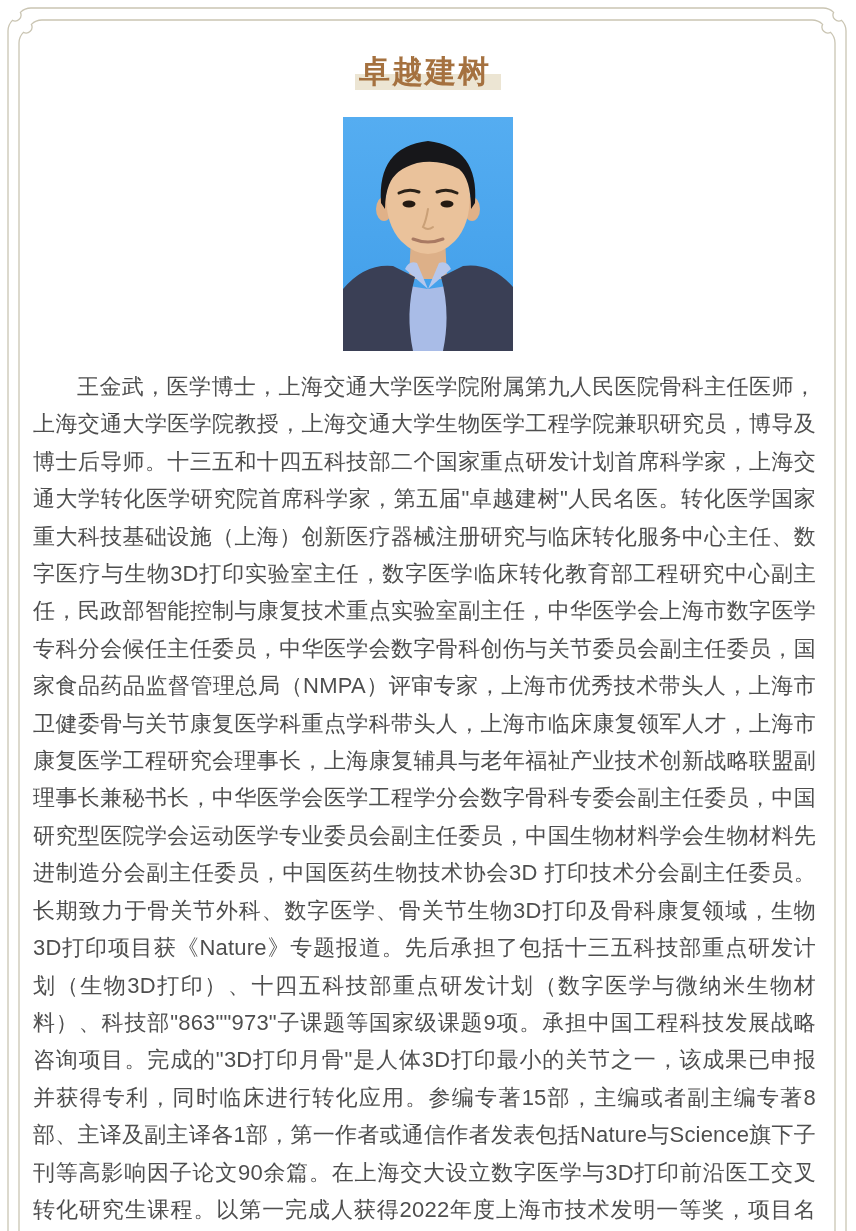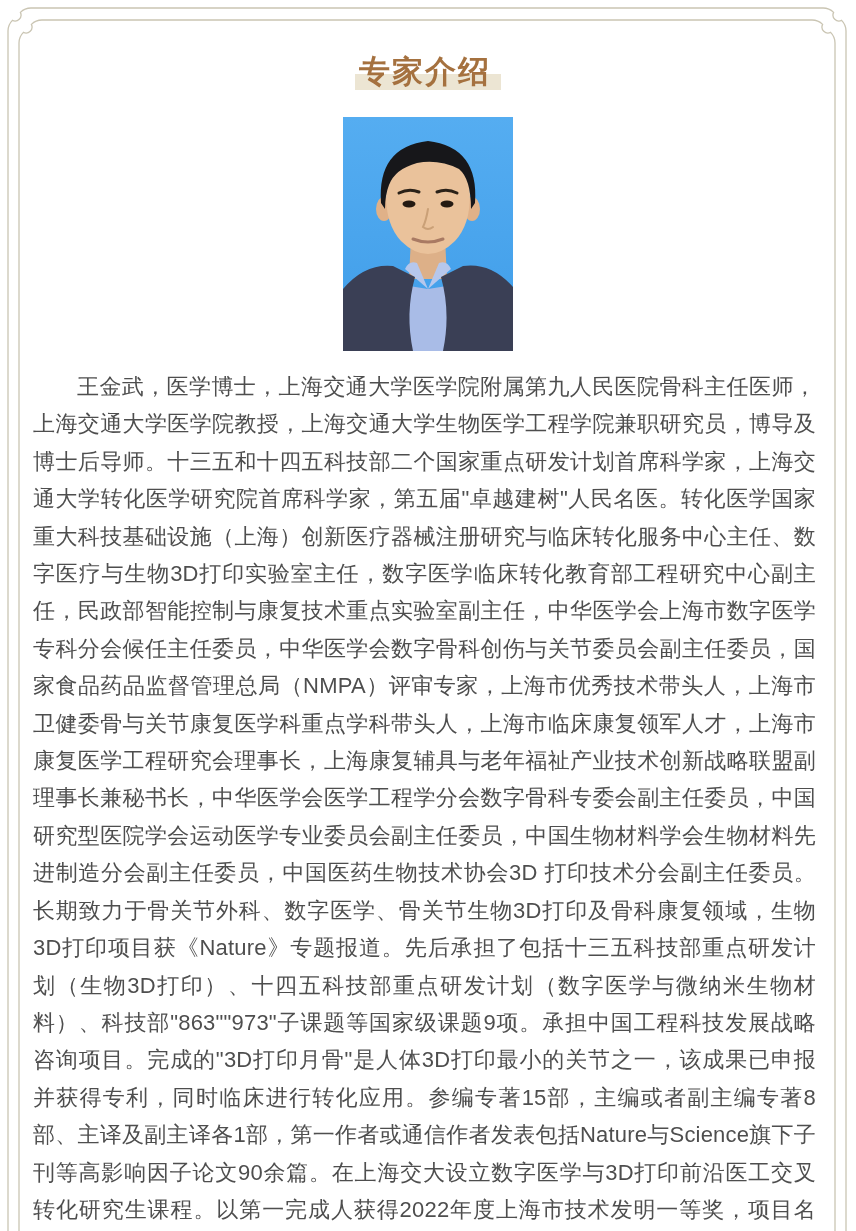--- a/index.html
+++ b/index.html
@@ -44,21 +44,21 @@
 <body>
 
 <div class="frame">
   <svg width="856" height="1231" viewBox="0 0 856 1231" xmlns="http://www.w3.org/2000/svg">
     <path d="M 8 1231 L 8 31 A 15 15 0 0 1 12.4 20.4 A 6 6 0 0 0 20.4 12.4 A 15 15 0 0 1 31 8 L 823 8 A 15 15 0 0 1 833.6 12.4 A 6 6 0 0 0 841.6 20.4 A 15 15 0 0 1 846 31 L 846 1231" fill="none" stroke="#cac5b3" stroke-width="1.3"></path>
     <path d="M 19 1231 L 19 43 A 15 15 0 0 1 23.4 32.4 A 6 6 0 0 0 31.4 24.4 A 15 15 0 0 1 42 20 L 812 20 A 15 15 0 0 1 822.6 24.4 A 6 6 0 0 0 830.6 32.4 A 15 15 0 0 1 835 43 L 835 1231" fill="none" stroke="#cac5b3" stroke-width="1.3"></path>
   </svg>
 </div>
 
 <div class="title-wrap">
-  <span class="page-title">专家介绍</span>
+  <span class="page-title">卓越建树</span>
 </div>
 
 <div class="photo-wrap">
   <svg width="170" height="234" viewBox="0 0 170 234" xmlns="http://www.w3.org/2000/svg">
     <defs>
       <linearGradient id="sky" x1="0" y1="0" x2="0" y2="1">
         <stop offset="0" stop-color="#55adf1"></stop>
         <stop offset="1" stop-color="#3f9de9"></stop>
       </linearGradient>
     </defs>

